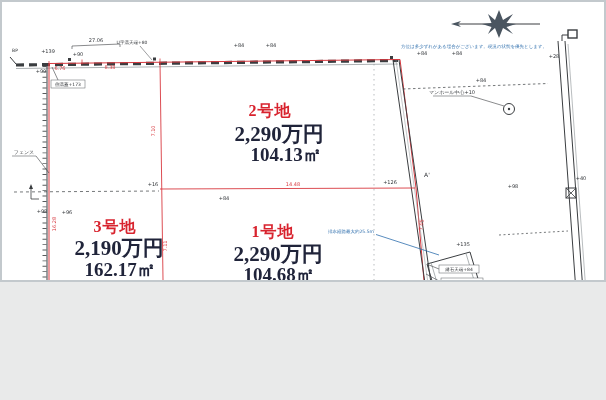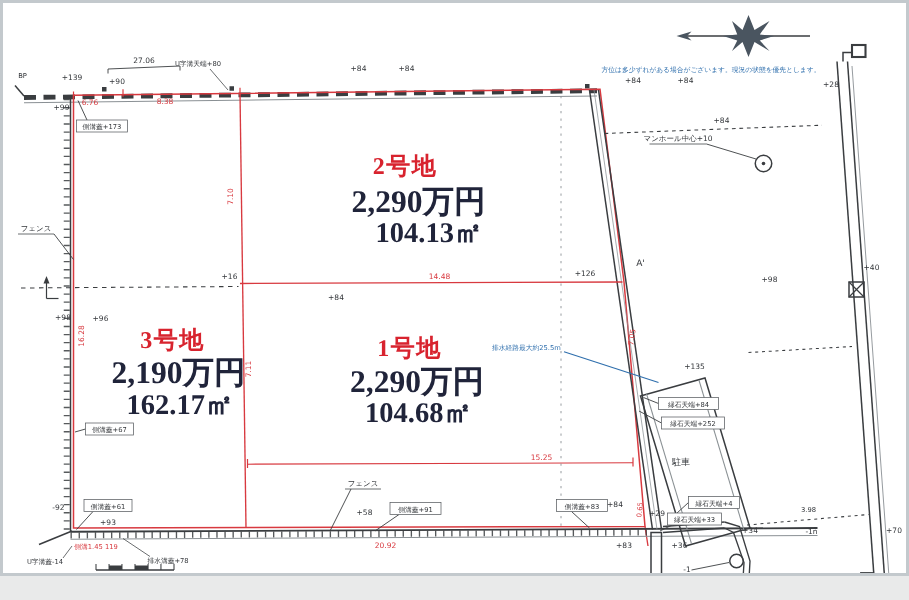--- a/index.html
+++ b/index.html
@@ -1,17 +1,17 @@
 <!DOCTYPE html>
 <html><head>
 <meta charset="utf-8">
 <style>
   html,body{margin:0;padding:0;background:#e9eaea;}
   .stage{
-    width:606px;height:384px;position:relative;margin:0 auto;
+    width:606px;height:282px;position:relative;margin:0 auto;
     background:#ffffff;border:2px solid #c3c9cd;box-sizing:border-box;
     overflow:hidden;
   }
   svg{display:block;}
   text{font-family:"DejaVu Sans","Liberation Sans",sans-serif;fill:#33363a;}
   .t5{font-size:5px;}
   .t45{font-size:4.5px;}
   .t6{font-size:6px;}
   .red{fill:#d8393f;}
   .blue{fill:#2f6fad;}

